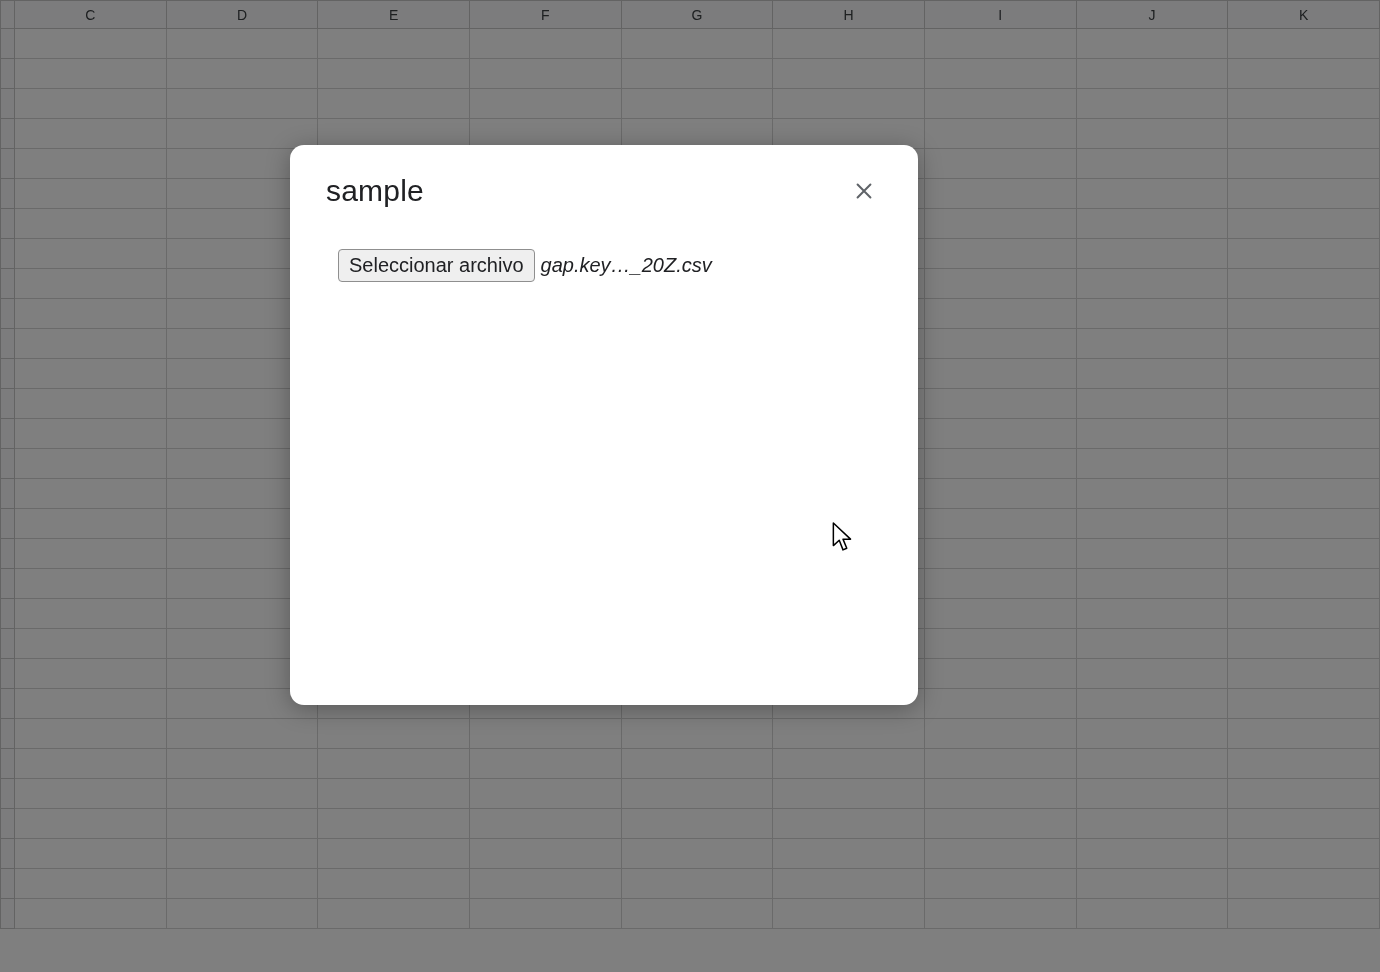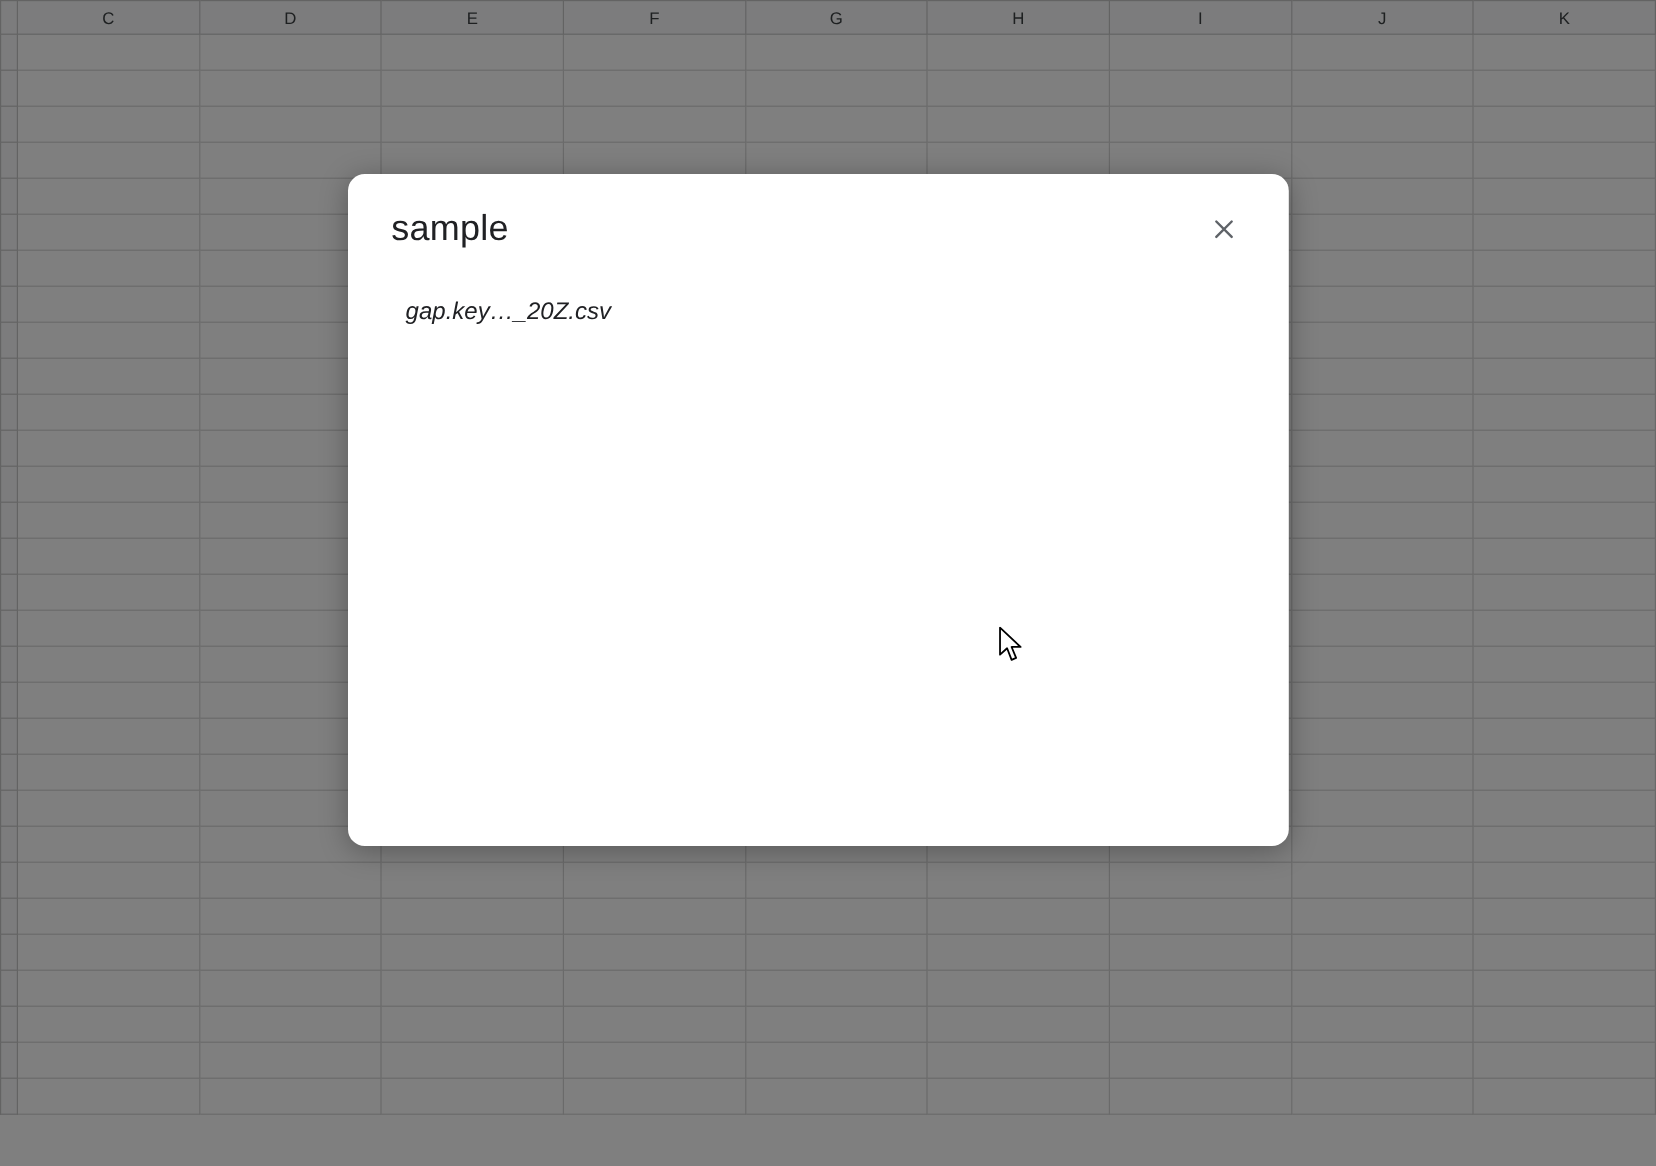--- a/index.html
+++ b/index.html
@@ -52,21 +52,21 @@
     }
     .overlay {
       position: absolute;
       inset: 0;
       background: rgba(0,0,0,0.50);
     }
     .dialog {
       position: absolute;
       left: 290px;
       top: 145px;
-      width: 784px;
+      width: 628px;
       height: 560px;
       background: #fff;
       border-radius: 14px;
       box-shadow: 0 4px 24px rgba(0,0,0,0.3);
       padding: 28px 36px;
     }
     .dialog-header {
       display: flex;
       align-items: center;
       justify-content: space-between;
@@ -518,20 +518,21 @@
   <div class="dialog-header">
     <div class="dialog-title">sample</div>
     <div class="close-btn">
       <svg viewBox="0 0 24 24">
         <path d="M5 5 L19 19 M19 5 L5 19" stroke="#5f6368" stroke-width="2.2" stroke-linecap="round" fill="none"></path>
       </svg>
     </div>
   </div>
   <div class="dialog-body">
     <div class="file-row">
+      <button class="file-button">Seleccionar archivo</button>
       <span class="file-name">gap.key…_20Z.csv</span>
     </div>
   </div>
 </div>
 
 <div class="cursor">
   <svg viewBox="0 0 20 28">
     <path d="M1 1 L1 22 L6.5 17 L10 26 L13.5 24.5 L10 16 L17 16 Z" fill="#ffffff" stroke="#000000" stroke-width="1.4" stroke-linejoin="round"></path>
   </svg>
 </div>

